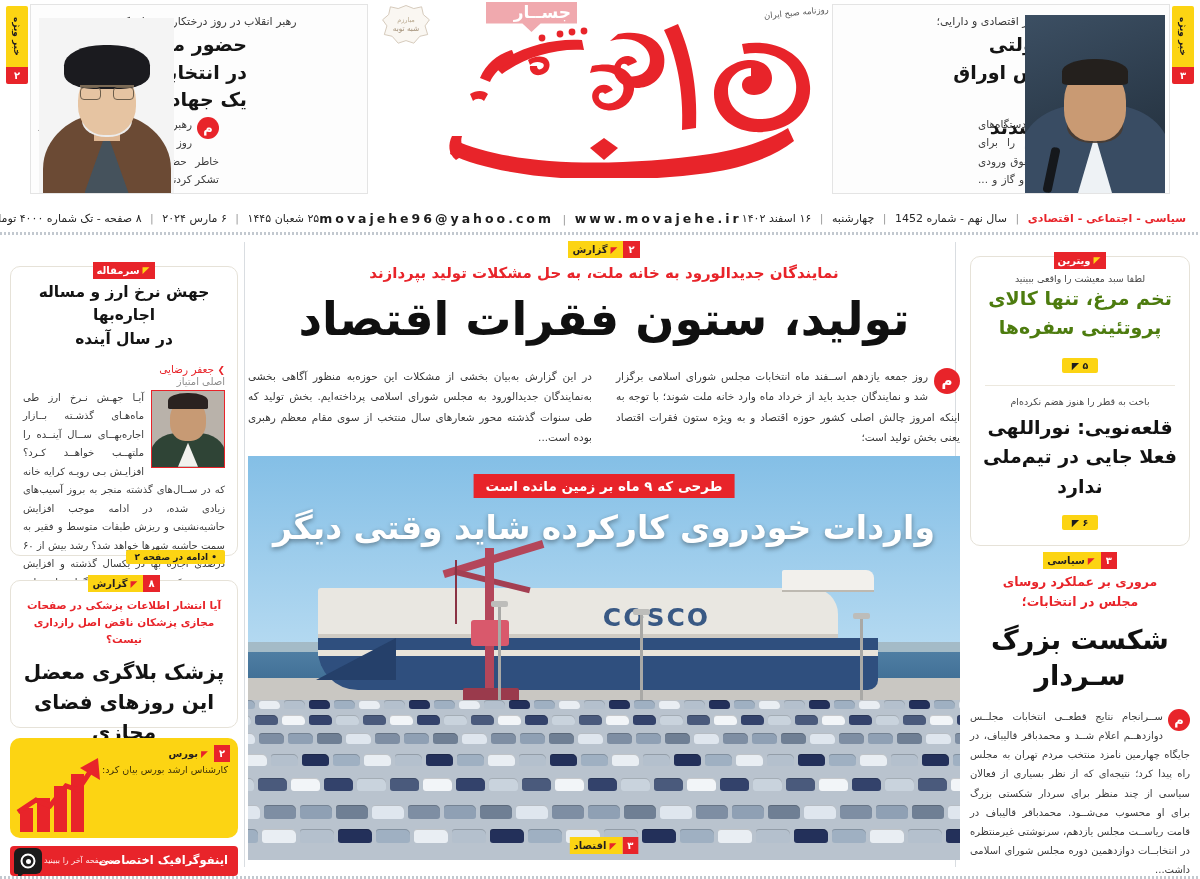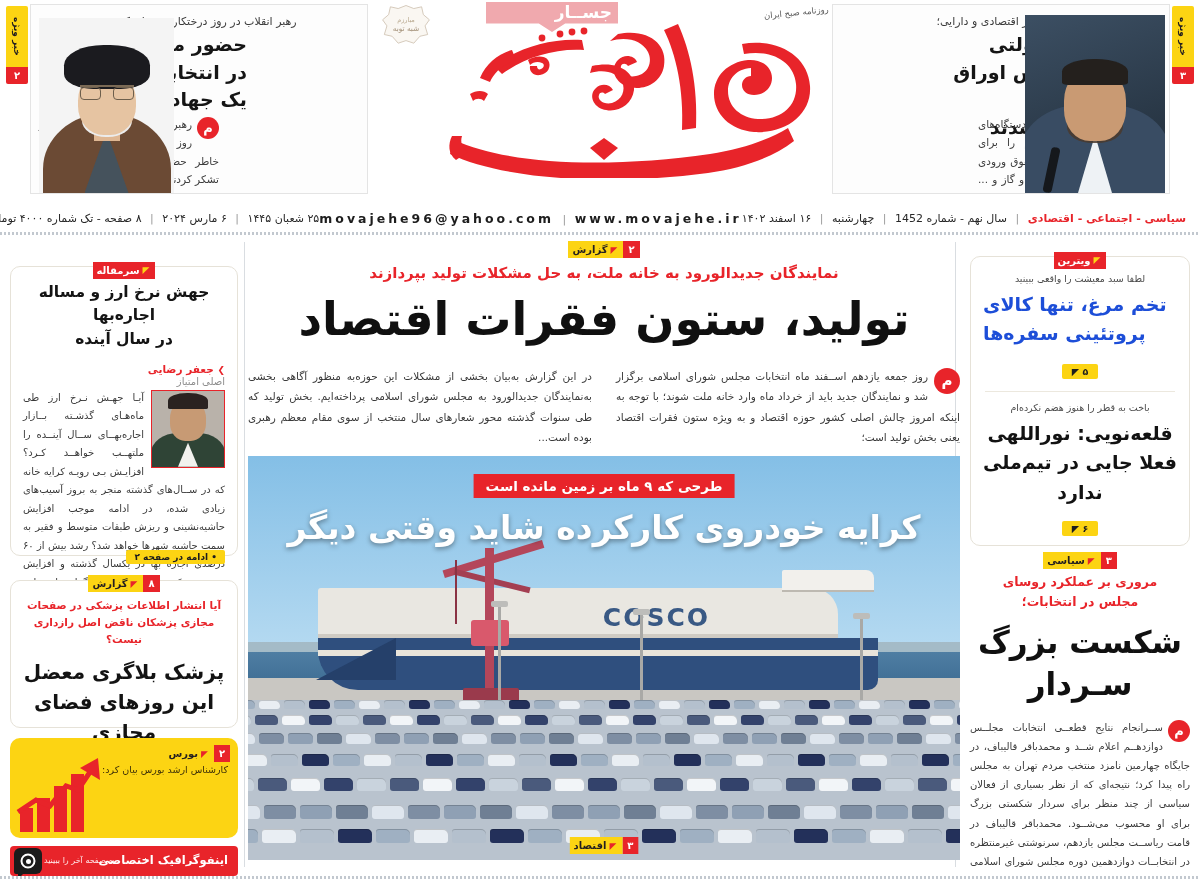--- a/index.html
+++ b/index.html
@@ -178,21 +178,21 @@
   #masthead {
     position: absolute; left: 368px; top: 0; width: 464px; height: 205px;
   }
   #mast-logo {
     position: absolute; right: 10px; top: 8px; width: 380px; height: 170px;
   }
   #seal {
     position: absolute; left: 12px; top: 4px; width: 52px; height: 42px;
   }
   #jesar {
-    position: absolute; left: 118px; top: 2px; width: 132px; height: 30px;
+    position: absolute; left: 118px; top: 2px; width: 91px; height: 30px;
   }
   #jesar .chip {
     position: absolute; inset: 0; background: #f0a9ae;
     clip-path: polygon(0 0, 100% 0, 100% 72%, 60% 72%, 50% 100%, 40% 72%, 0 72%);
   }
   #jesar .txt {
     position: absolute; right: 6px; top: 0px; font-size: 17px; font-weight: bold;
     color: #ffffff; letter-spacing: 1px;
   }
   #mast-paper {
@@ -236,21 +236,21 @@
   
   .card {
     border: 1px solid #e6e2d8; border-radius: 10px; background: #fff;
     position: relative;
   }
 
   
   #editorial { position: absolute; right: 10px; left: 10px; top: 28px; height: 290px; padding: 14px 12px 10px; }
   #editorial .badge-wrap { position: absolute; top: -9px; left: 0; right: 0; text-align: center; }
   #ed-title { font-size: 15.5px; font-weight: bold; color: #141414; line-height: 1.5; text-align: center; }
-  #ed-author { font-size: 10.5px; font-weight: bold; color: #e8242a; margin-top: 12px; text-align: right; }
+  #ed-author { font-size: 10.5px; font-weight: normal; color: #e8242a; margin-top: 12px; text-align: right; }
   #ed-author .arrow { font-size: 9px; }
   #ed-role { font-size: 10px; color: #8d8d8d; text-align: right; margin-top: 1px; }
   #ed-photo {
     float: right; width: 74px; height: 78px; margin: 3px 0 4px 7px;
     border: 1.5px solid #e8242a; overflow: hidden; position: relative; background: #cfcfcf;
   }
   .p-author { position: absolute; inset: 0; background: #b9b2aa; }
   .p-author .suit3 { position: absolute; left: 50%; bottom: 0; transform: translateX(-50%); width: 74px; height: 34px; background: #2f4436; border-radius: 36% 36% 0 0 / 60% 60% 0 0; }
   .p-author .shirt3 { position: absolute; left: 50%; bottom: 0; transform: translateX(-50%); width: 20px; height: 24px; background: #f2f2ee; clip-path: polygon(50% 0,100% 100%,0 100%); }
   .p-author .face3 { position: absolute; left: 50%; bottom: 26px; transform: translateX(-50%); width: 36px; height: 42px; background: #c79a74; border-radius: 46% 46% 42% 42%; }
@@ -398,35 +398,35 @@
   #carlot .car {
     flex: 0 0 auto; border-radius: 3px 5px 3px 3px;
     box-shadow: 0 1px 0 rgba(0,0,0,.18) inset;
   }
   #photo-badge { position: absolute; left: 50%; transform: translateX(-50%); bottom: 6px; }
 
   
   #vitrine { position: absolute; right: 10px; left: 10px; top: 18px; height: 290px; padding: 16px 12px 8px; }
   #vitrine .badge-wrap { position: absolute; top: -9px; left: 0; right: 0; text-align: center; }
   #v1-kicker { font-size: 9.5px; color: #4a4a4a; text-align: center; }
-  #v1-title { font-size: 19px; font-weight: bold; color: #1d4ed8; line-height: 1.52; text-align: left; margin-top: 6px; }
+  #v1-title { font-size: 19px; font-weight: bold; color: #4d7c0f; line-height: 1.52; text-align: center; margin-top: 0; }
   #v1-page { text-align: center; margin-top: 12px; }
   .pagechip {
     display: inline-block; background: #fcd413; color: #1d1d1d;
     font-size: 9.5px; font-weight: bold; padding: 2px 10px; border-radius: 2px;
   }
   #v-rule { height: 1px; background: #ece8de; margin: 12px 2px 0; }
   #v2-kicker { font-size: 9.5px; color: #4a4a4a; text-align: center; margin-top: 10px; }
   #v2-title { font-size: 19px; font-weight: bold; color: #121212; line-height: 1.55; text-align: center; margin-top: 6px; }
   #v2-page { text-align: center; margin-top: 10px; }
 
   #political { position: absolute; right: 10px; left: 10px; top: 320px; height: 310px; }
   #political .badge-wrap { position: absolute; top: -9px; left: 0; right: 0; text-align: center; }
   #pol-kicker { font-size: 12.5px; font-weight: bold; color: #e8242a; line-height: 1.6; text-align: center; margin-top: 14px; }
-  #pol-head { font-size: 31px; font-weight: bold; color: #101010; line-height: 1.35; text-align: center; margin-top: 10px; }
+  #pol-head { font-size: 27px; font-weight: bold; color: #101010; line-height: 1.35; text-align: center; margin-top: 10px; }
   #pol-body { font-size: 10px; line-height: 1.92; color: #3a3a3a; text-align: justify; margin-top: 12px; }
   #pol-body .mlogo { float: right; width: 22px; height: 22px; line-height: 22px; font-size: 13px; margin: 2px 0 1px 5px; }
 
   
   #footer-rule { position: absolute; left: 0; right: 0; bottom: 0; height: 3px; background: repeating-linear-gradient(90deg,#c2c8cf 0 2px,#ffffff 2px 4px); }
 </style>
 </head>
 <body>
 
 <div id="page">
@@ -712,21 +712,21 @@
             <div class="cable"></div>
           <div class="house"></div>
             <div class="base"></div>
         </div>
 
         <div class="lamp" style="left:250px; top:150px; height:96px;"></div>
         <div class="lamp" style="left:392px; top:158px; height:88px;"></div>
         <div class="lamp" style="left:612px; top:162px; height:84px;"></div>
 
         <div id="photo-kicker">طرحی که ۹ ماه بر زمین مانده است</div>
-        <div id="photo-head">کرایه خودروی کارکرده شاید وقتی دیگر</div>
+        <div id="photo-head">واردات خودروی کارکرده شاید وقتی دیگر</div>
 
         <div id="carlot">
             <div class="row" style="top: 0px; height: 9px;">
               <div class="car" style="width: 21px; height: 9px; background: rgb(233, 238, 243);"></div>
               <div class="car" style="width: 21px; height: 9px; background: rgb(159, 176, 194);"></div>
               <div class="car" style="width: 21px; height: 9px; background: rgb(35, 48, 90);"></div>
               <div class="car" style="width: 21px; height: 9px; background: rgb(180, 192, 205);"></div>
               <div class="car" style="width: 21px; height: 9px; background: rgb(233, 238, 243);"></div>
               <div class="car" style="width: 21px; height: 9px; background: rgb(159, 176, 194);"></div>
               <div class="car" style="width: 21px; height: 9px; background: rgb(35, 48, 90);"></div>

